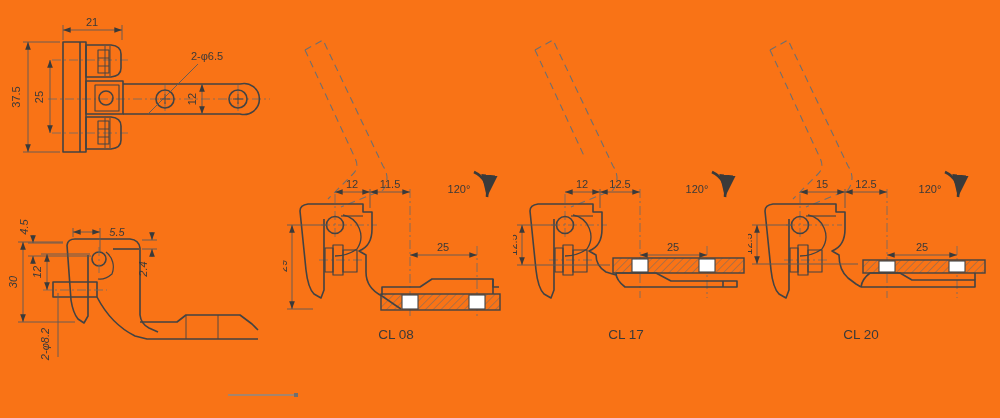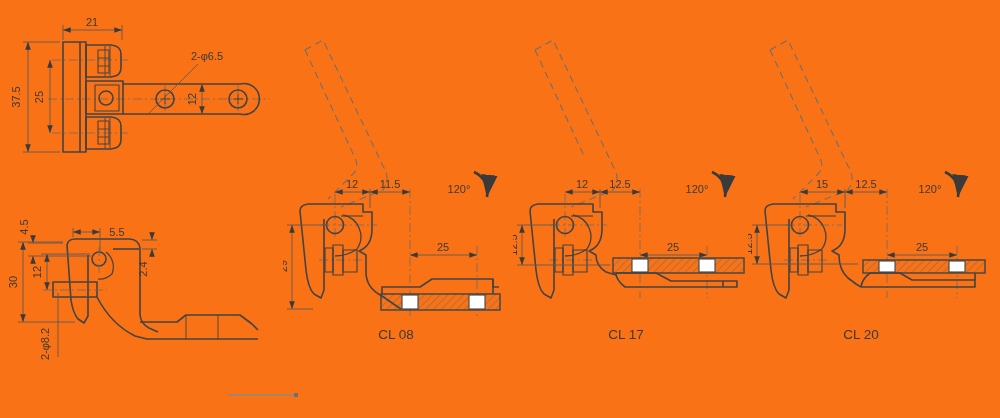--- a/index.html
+++ b/index.html
@@ -90,21 +90,21 @@
       <text x="207" y="60" text-anchor="middle">2-φ6.5</text>
     </g>
 
     <g>
       <line class="thin" x1="202" y1="84" x2="202" y2="114" marker-start="url(#arr1)" marker-end="url(#arr1)"></line>
       <text x="196" y="99" text-anchor="middle" transform="rotate(-90 196 99)">12</text>
     </g>
   </svg>
   </div>
 
-  <div class="fig" style="left:5px;top:205px;">
+  <div class="fig" style="left:5px;top:205px;font-style:italic;">
   <svg width="280" height="182" viewBox="0 0 280 182">
     <defs>
       <marker id="arr2" viewBox="0 0 10 10" refX="9.5" refY="5" markerWidth="9" markerHeight="9" orient="auto-start-reverse">
         <path d="M0,1.5 L9.5,5 L0,8.5 z" fill="#3a3a3a"></path>
       </marker>
     </defs>
 
     <g class="thick">
       <path d="M 62,40 Q 63,34 70,34 L 125,34 Q 134,35 135,43 L 135,110 Q 136,119 144,123 L 153,127"></path>
       <path d="M 62,40 L 66,95 Q 68,108 73,114 L 79,118 L 83,111 L 83,50"></path>

